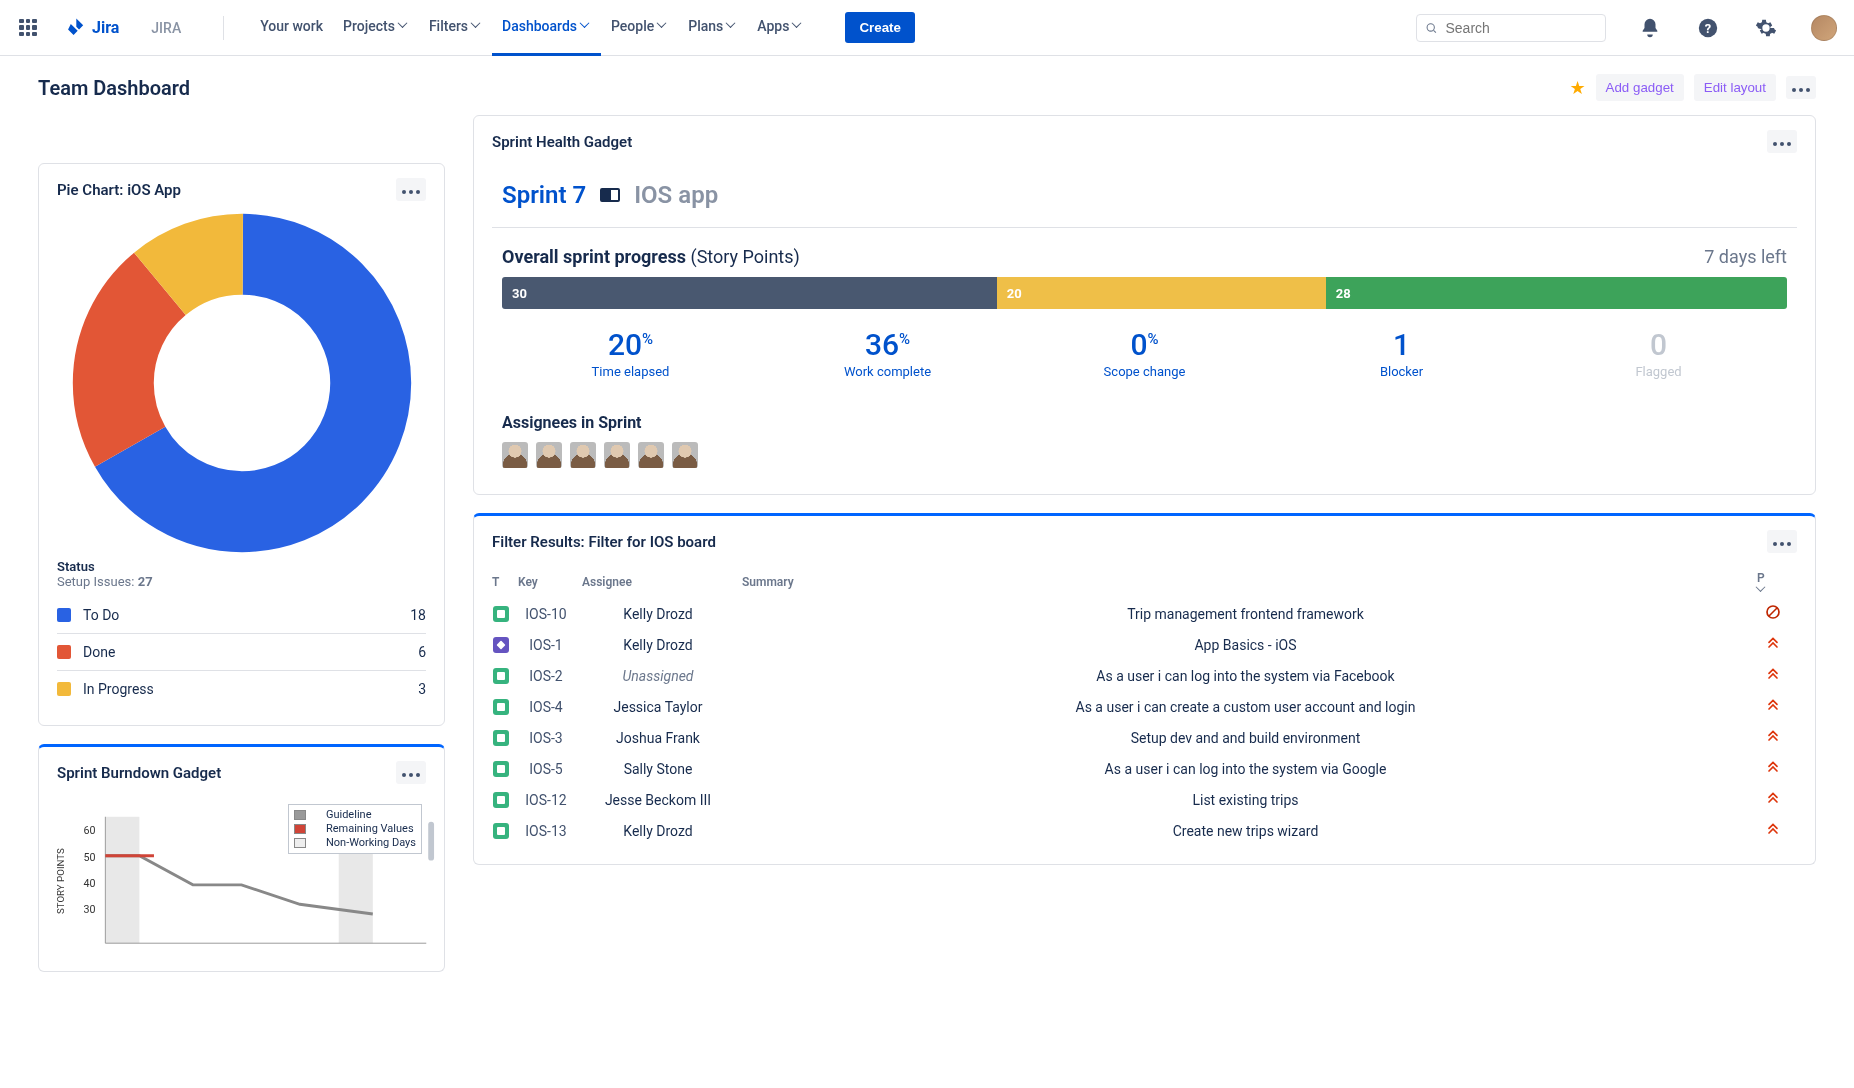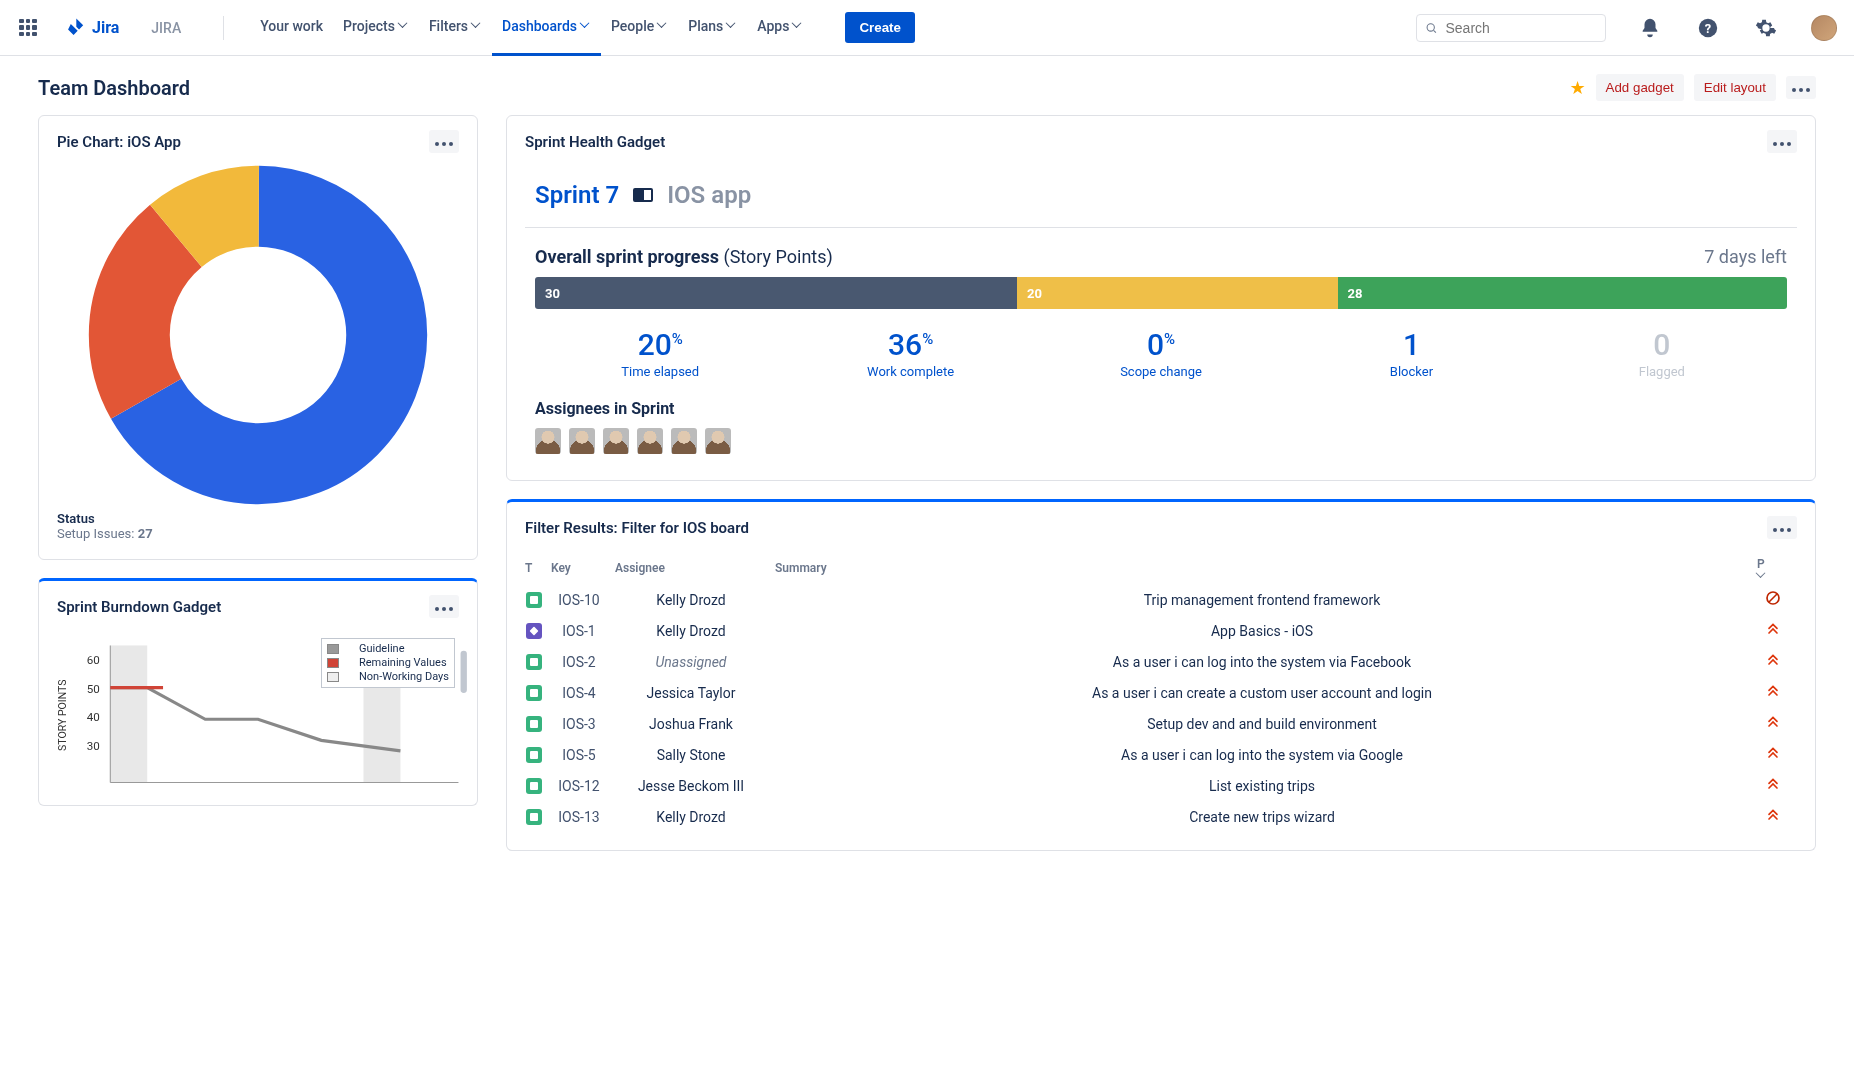--- a/index.html
+++ b/index.html
@@ -27,27 +27,27 @@
   .search{display:flex;align-items:center;border:1px solid var(--border);border-radius:4px;padding:4px 8px;width:190px;color:var(--muted);gap:6px;}
   .search input{border:none;outline:none;font-size:14px;width:100%;color:var(--text);}
   .top-icon{width:28px;height:28px;border-radius:50%;display:flex;align-items:center;justify-content:center;color:#42526E;cursor:pointer;margin-left:10px;}
   .notif-icon svg,.help-icon svg,.gear-icon svg{width:22px;height:22px;}
   .avatar-img{width:26px;height:26px;border-radius:50%;background:linear-gradient(135deg,#b58863,#d0a57a);display:inline-block;border:1px solid rgba(0,0,0,.1);}
   
   .page-head{display:flex;align-items:center;padding:18px 38px 4px;}
   .page-title{font-size:20px;font-weight:600;color:var(--text);}
   .head-actions{margin-left:auto;display:flex;align-items:center;gap:10px;}
   .star-icon{color:#FFAB00;font-size:18px;}
-  .ghost-btn{background:#F4F5F7;border:none;border-radius:3px;padding:6px 10px;color:#b91c1c;font-weight:500;cursor:pointer;}
+  .ghost-btn{background:#F4F5F7;border:none;border-radius:3px;padding:6px 10px;color:#8b5cf6;font-weight:500;cursor:pointer;}
   .more-btn{background:#F4F5F7;border:none;border-radius:3px;padding:4px 6px;cursor:pointer;color:#42526E;}
   .dots{display:inline-flex;gap:3px;}
   .dots span{width:4px;height:4px;border-radius:50%;background:currentColor;}
   
   .board{display:flex;gap:28px;padding:10px 38px 30px;align-items:flex-start;}
-  .col-left{width:440px;flex-shrink:0;display:flex;flex-direction:column;gap:18px;}
+  .col-left{width:407px;flex-shrink:0;display:flex;flex-direction:column;gap:18px;margin-top:48px;}
   .col-right{flex:1;display:flex;flex-direction:column;gap:18px;}
   .card{border:1px solid var(--border);border-radius:var(--card-radius);background:#fff;}
   .card-head{display:flex;align-items:center;padding:14px 18px 8px;}
   .card-title{font-weight:600;font-size:15px;}
   .card-body{padding:4px 18px 18px;}
   .accent-card{border-top:3px solid var(--blue2);}
   
   .donut{position:relative;width:340px;height:340px;margin:0 auto 6px;}
   .donut svg{width:100%;height:100%;}
   .stat-caption{font-size:13px;color:var(--text);font-weight:600;margin-top:6px;}
@@ -67,21 +67,21 @@
   .days-left{margin-left:auto;color:var(--muted);font-size:18px;}
   .bar{display:flex;height:32px;border-radius:3px;overflow:hidden;margin:0 8px;}
   .seg{color:#fff;font-weight:700;font-size:13px;display:flex;align-items:center;padding-left:10px;}
   .metrics{display:flex;margin:18px 8px 0;}
   .metric{flex:1;text-align:center;}
   .metric .val{font-size:30px;font-weight:500;}
   .metric .val sup{font-size:15px;vertical-align:super;}
   .metric .lbl{font-size:13px;margin-top:2px;}
   .m-blue .val,.m-blue .lbl{color:var(--blue);}
   .m-dim .val,.m-dim .lbl{color:#C1C7D0;}
-  .assignees-title{font-size:16px;font-weight:700;margin:20px 8px 10px;}
+  .assignees-title{font-size:16px;font-weight:700;margin:34px 8px 10px;}
   .assignee-strip{display:flex;gap:8px;margin:0 8px 10px;}
   .assignee-strip .av{width:26px;height:26px;border-radius:3px;background:#BBB;position:relative;overflow:hidden;}
   .av::after{content:"";position:absolute;inset:0;background:radial-gradient(circle at 50% 35%,#e0c9b0 30%,transparent 31%),radial-gradient(circle at 50% 90%,#7a5c44 45%,transparent 46%);}
   
   .table{width:100%;border-collapse:collapse;}
   .table th{font-size:12px;color:var(--muted);text-align:left;font-weight:600;padding:6px 8px 6px 0;}
   .table td{padding:6px 8px 6px 0;vertical-align:middle;font-size:14px;text-align:center;}
   .issue-ico{width:16px;height:16px;border-radius:3px;display:inline-flex;align-items:center;justify-content:center;}
   .issue-story{background:#36B37E;}
   .issue-epic{background:#6554C0;}
@@ -213,20 +213,37 @@
 
             <circle cx="21" cy="21" r="15.9" fill="transparent" stroke="#2962E3" stroke-width="10" stroke-dasharray="66.7 33.3" stroke-dashoffset="25"></circle>
             <circle cx="21" cy="21" r="15.9" fill="transparent" stroke="#E25636" stroke-width="10" stroke-dasharray="22.2 77.8" stroke-dashoffset="58.3"></circle>
             <circle cx="21" cy="21" r="15.9" fill="transparent" stroke="#F2B93B" stroke-width="10" stroke-dasharray="11.1 88.9" stroke-dashoffset="36.1"></circle>
           </svg>
         </div>
         <div class="stat-caption">Status</div>
         <div class="stat-sub">
           <span>Setup Issues:</span> <b>27</b>
         </div>
+        <div id="pie-legend" style="margin-top:8px;">
+            <div class="legend-row">
+              <span class="swatch" style="background:#2962E3"></span>
+               <span>To Do</span>
+               <span class="legend-count">18</span>
+            </div>
+            <div class="legend-row">
+              <span class="swatch" style="background:#E25636"></span>
+               <span>Done</span>
+               <span class="legend-count">6</span>
+            </div>
+            <div class="legend-row">
+              <span class="swatch" style="background:#F2B93B"></span>
+               <span>In Progress</span>
+               <span class="legend-count">3</span>
+            </div>
+          </div>
       </div>
     </div>
 
     <div class="card accent-card">
       <div class="card-head">
         <div class="card-title">Sprint Burndown Gadget</div>
         <button class="more-btn" style="margin-left:auto;"><span class="dots">
               <span></span>
               <span></span>
               <span></span>

